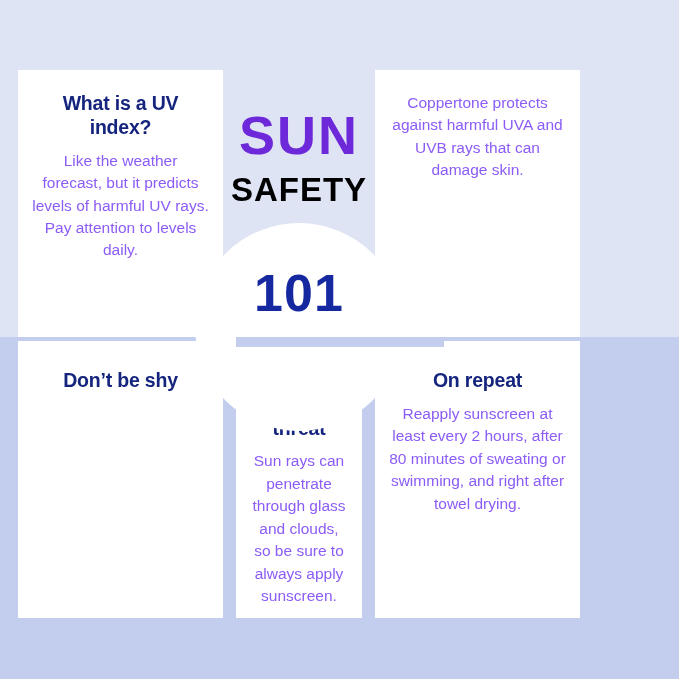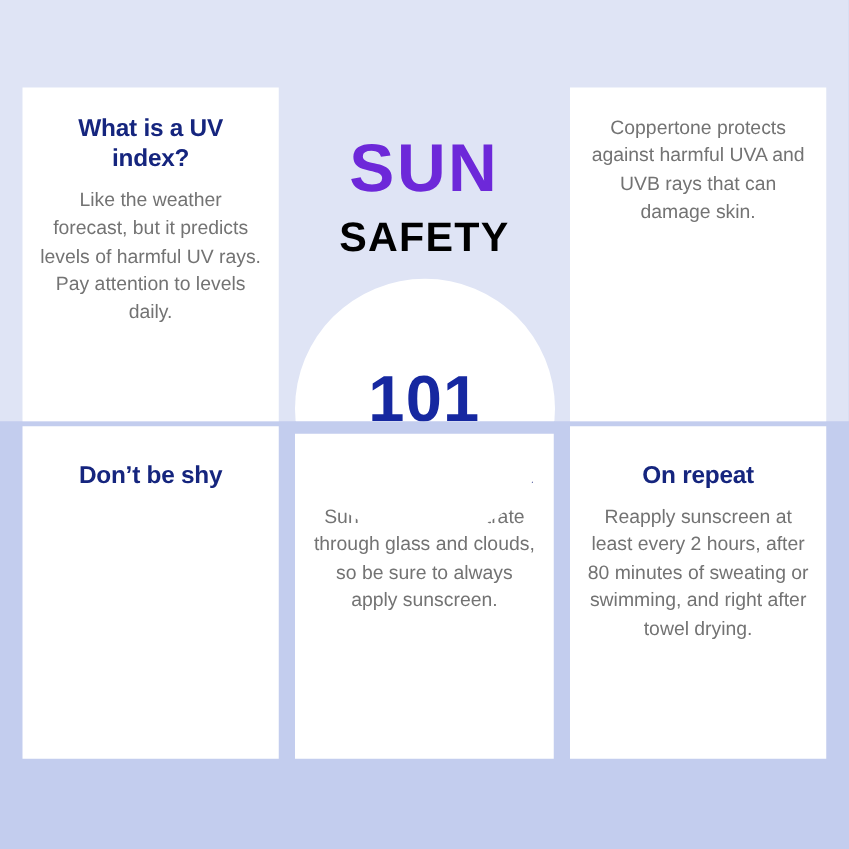--- a/index.html
+++ b/index.html
@@ -25,21 +25,21 @@
     left: 0;
     right: 0;
     top: 0;
     height: 337px;
     background: #dfe4f5;
   }
   .grid {
     position: absolute;
     left: 18px;
     top: 70px;
-    width: 643px;
+    width: 562px;
     height: 537px;
     display: grid;
     grid-template-columns: 205px 1fr 205px;
     grid-template-rows: 267px 1fr;
     column-gap: 13px;
     row-gap: 4px;
   }
   .card {
     background: #ffffff;
     padding: 22px 14px 10px 14px;
@@ -56,21 +56,21 @@
     font-size: 19.5px;
     line-height: 1.22;
     font-weight: bold;
     color: #15257e;
     letter-spacing: -0.2px;
   }
   .card p {
     margin: 0;
     font-size: 15.5px;
     line-height: 1.45;
-    color: #737373;
+    color: #8b5cf6;
   }
   .card.bottom {
     padding-top: 28px;
   }
   
   .hero {
     position: absolute;
     left: 0;
     right: 0;
     top: 0;
@@ -106,21 +106,21 @@
     background: #ffffff;
     display: flex;
     align-items: flex-start;
     justify-content: center;
   }
   .hero .circle span {
     font-size: 52px;
     font-weight: bold;
     color: #1628a0;
     letter-spacing: 1px;
-    margin-top: 67px;
+    margin-top: 40px;
   }
   .mask {
     position: absolute;
     left: 236px;
     width: 208px;
     top: 337px;
     height: 10px;
     background: #c3cdee;
   }
 </style>

